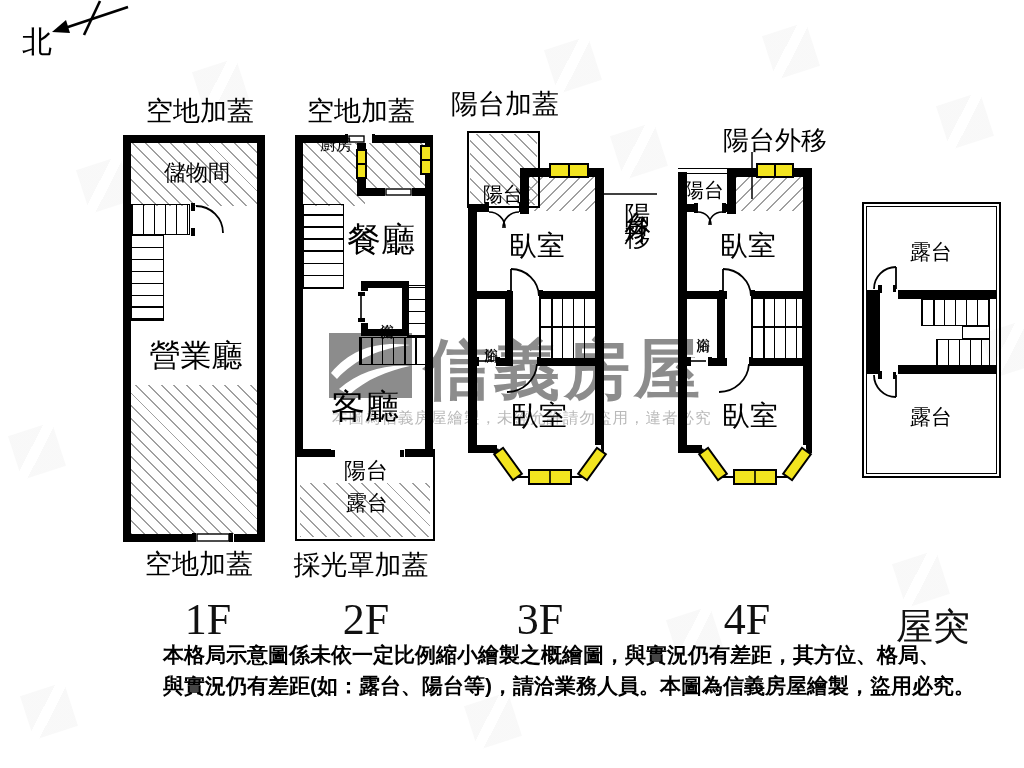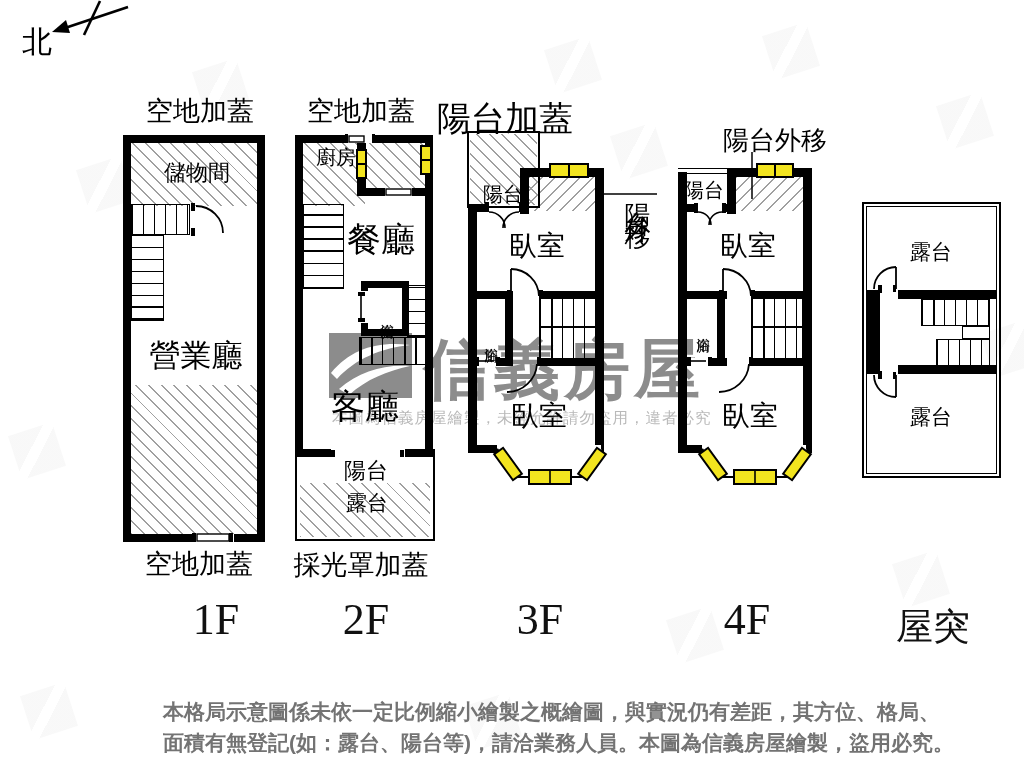--- a/index.html
+++ b/index.html
@@ -41,21 +41,21 @@
   .floor-label{position:absolute;color:#111;z-index:40;transform:translateX(-50%);
                font-size:44px;line-height:1;}
   
   #overlay{position:absolute;left:0;top:0;z-index:35;}
   .wm-brand{position:absolute;color:#8c8c8c;font-size:66px;font-weight:bold;letter-spacing:4px;
             font-family:"Liberation Sans","DejaVu Sans",sans-serif;z-index:20;white-space:nowrap;line-height:1;}
   .wm-notice{position:absolute;color:#b9b9b9;font-size:15.5px;letter-spacing:1px;
              font-family:"Liberation Sans","DejaVu Sans",sans-serif;z-index:20;white-space:nowrap;}
   .wm-logo{position:absolute;background:#8c8c8c;z-index:20;}
   
-  .disclaimer{position:absolute;left:163px;top:697px;width:862px;z-index:40;color:#737373;
+  .disclaimer{position:absolute;left:163px;top:640px;width:862px;z-index:40;color:#000000;
               font-family:"Liberation Sans","DejaVu Sans",sans-serif;font-size:21px;font-weight:bold;}
   .disclaimer span{display:block;line-height:30.5px;white-space:nowrap;}
   .compass-label{position:absolute;left:22px;top:22px;font-size:30px;color:#000;z-index:40;}
 </style>
 </head>
 <body>
 
 <div id="canvas">
     <div class="bgmark" style="left: 672px; top: 612px;"></div>
     <div class="bgmark" style="left: 198px; top: 64px;"></div>
@@ -80,21 +80,21 @@
   <div class="st-h" style="left:131px;top:235px;width:33px;height:86px;"></div>
   <div class="lbl" style="left:196px;top:339px;font-size:31px;">營業廳</div>
   <div class="hatch-a" style="left:131px;top:385px;width:126px;height:149px;"></div>
   <div class="gap" style="left:192px;top:534px;width:42px;height:8px;"></div>
   <div class="lbl" style="left:199px;top:549px;font-size:27px;">空地加蓋</div>
 
   <div class="lbl" style="left:361px;top:96px;font-size:27px;">空地加蓋</div>
   <div class="unit" style="left:295px;top:135px;width:138px;height:322px;"></div>
   <div class="hatch-a" style="left:303px;top:143px;width:62px;height:63px;"></div>
   <div class="hatch-a" style="left:363px;top:143px;width:62px;height:45px;"></div>
-  <div class="lbl" style="left:336px;top:148px;font-size:20px;font-family:Liberation Mono, monospace;">廚房</div>
+  <div class="lbl" style="left:336px;top:136px;font-size:16px;">廚房</div>
   <div class="wall" style="left:357px;top:143px;width:9px;height:53px;"></div>
   <div class="win win-v" style="left:356px;top:149px;width:11px;height:30px;"></div>
   <div class="gap" style="left:347px;top:135px;width:26px;height:8px;"></div>
   <div class="wall" style="left:363px;top:188px;width:62px;height:8px;"></div>
   <div class="gap" style="left:385px;top:188px;width:27px;height:8px;"></div>
   <div class="win win-v" style="left:420px;top:145px;width:12px;height:30px;"></div>
   <div class="st-h" style="left:303px;top:204px;width:41px;height:85px;"></div>
   <div class="lbl" style="left:381px;top:221px;font-size:34px;">餐廳</div>
   <div class="room" style="left:361px;top:281px;width:48px;height:55px;"></div>
   <div class="gap" style="left:361px;top:291px;width:7px;height:32px;"></div>
@@ -102,21 +102,21 @@
   <div class="st-h" style="left:407px;top:285px;width:19px;height:52px;"></div>
   <div class="st-v" style="left:359px;top:337px;width:67px;height:28px;"></div>
   <div class="lbl" style="left:365px;top:388px;font-size:34px;">客廳</div>
   <div class="gap" style="left:331px;top:449px;width:74px;height:8px;"></div>
   <div class="thinbox" style="left:295px;top:449px;width:140px;height:92px;"></div>
   <div class="lbl" style="left:366px;top:459px;font-size:22px;">陽台</div>
   <div class="hatch-a" style="left:300px;top:483px;width:130px;height:54px;"></div>
   <div class="lbl" style="left:367px;top:492px;font-size:21px;">露台</div>
   <div class="lbl" style="left:361px;top:550px;font-size:27px;">採光罩加蓋</div>
 
-  <div class="lbl" style="left:505px;top:100px;font-size:34px;">陽台加蓋</div>
+  <div class="lbl" style="left:505px;top:89px;font-size:27px;">陽台加蓋</div>
   <div class="thinbox" style="left:467px;top:131px;width:73px;height:77px;"></div>
   <div class="hatch-a" style="left:470px;top:134px;width:67px;height:71px;"></div>
   <div class="lbl" style="left:503px;top:183px;font-size:20px;">陽台</div>
   <div class="wall" style="left:520px;top:168px;width:84px;height:9px;"></div>
   <div class="wall" style="left:520px;top:168px;width:9px;height:46px;"></div>
   <div class="wall" style="left:595px;top:168px;width:9px;height:285px;"></div>
   <div class="wall" style="left:468px;top:204px;width:9px;height:249px;"></div>
   <div class="wall" style="left:468px;top:204px;width:20px;height:8px;"></div>
   <div class="hatch-b" style="left:529px;top:177px;width:66px;height:34px;"></div>
   <div class="win win-h" style="left:549px;top:163px;width:40px;height:15px;"></div>
@@ -164,38 +164,38 @@
   <div class="abs" style="left:866px;top:206px;width:131px;height:268px;border:1.5px solid #000;z-index:29;"></div>
   <div class="lbl" style="left:931px;top:241px;font-size:21px;">露台</div>
   <div class="wall" style="left:866px;top:290px;width:14px;height:84px;"></div>
   <div class="wall" style="left:898px;top:290px;width:99px;height:9px;"></div>
   <div class="wall" style="left:898px;top:365px;width:99px;height:9px;"></div>
   <div class="st-v" style="left:921px;top:299px;width:69px;height:27px;"></div>
   <div class="landing" style="left:962px;top:326px;width:28px;height:13px;"></div>
   <div class="st-v" style="left:936px;top:339px;width:54px;height:27px;"></div>
   <div class="lbl" style="left:931px;top:406px;font-size:21px;">露台</div>
 
-  <div class="floor-label" style="left:216px;top:598px;">1F</div>
+  <div class="floor-label" style="left:208px;top:598px;">1F</div>
   <div class="floor-label" style="left:366px;top:598px;text-align:right;">2F</div>
   <div class="floor-label" style="left:540px;top:598px;">3F</div>
   <div class="floor-label" style="left:747px;top:598px;">4F</div>
   <div class="floor-label" style="left:933px;top:608px;font-size:37px;">屋突</div>
 
   <div class="wm-logo" style="left:329px;top:333px;width:83px;height:65px;">
     <svg width="83" height="65" viewBox="0 0 83 65">
       <path d="M2,40 C22,16 48,8 81,12 C52,15 26,26 8,46 Z" fill="#ffffff"></path>
       <path d="M10,56 C30,38 56,31 81,33 C58,38 38,46 20,62 Z" fill="#ffffff"></path>
     </svg>
   </div>
   <div class="wm-brand" style="left:424px;top:336px;">信義房屋</div>
   <div class="wm-notice" style="left:332px;top:408px;">本圖為信義房屋繪製，未經允許請勿盜用，違者必究</div>
 
   <div class="disclaimer">
     <span>本格局示意圖係未依一定比例縮小繪製之概繪圖，與實況仍有差距，其方位、格局、</span>
-    <span>面積有無登記(如：露台、陽台等)，請洽業務人員。本圖為信義房屋繪製，盜用必究。</span>
+    <span>與實況仍有差距(如：露台、陽台等)，請洽業務人員。本圖為信義房屋繪製，盜用必究。</span>
   </div>
 
   <svg id="overlay" width="1024" height="768" viewBox="0 0 1024 768">
 
     <g stroke="#000" stroke-width="2.6" fill="none">
       <line x1="128" y1="7" x2="62" y2="29"></line>
       <polygon points="52,32 70,33 66,20" fill="#000" stroke="none"></polygon>
       <line x1="100" y1="1" x2="84" y2="35"></line>
     </g>
 

